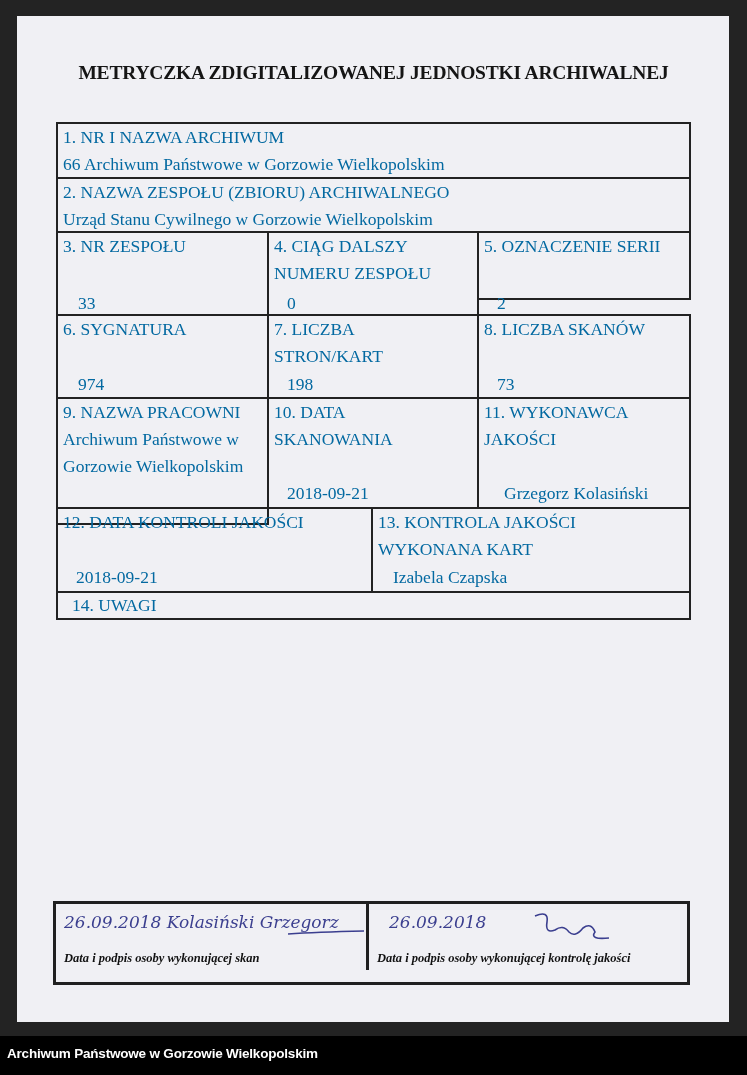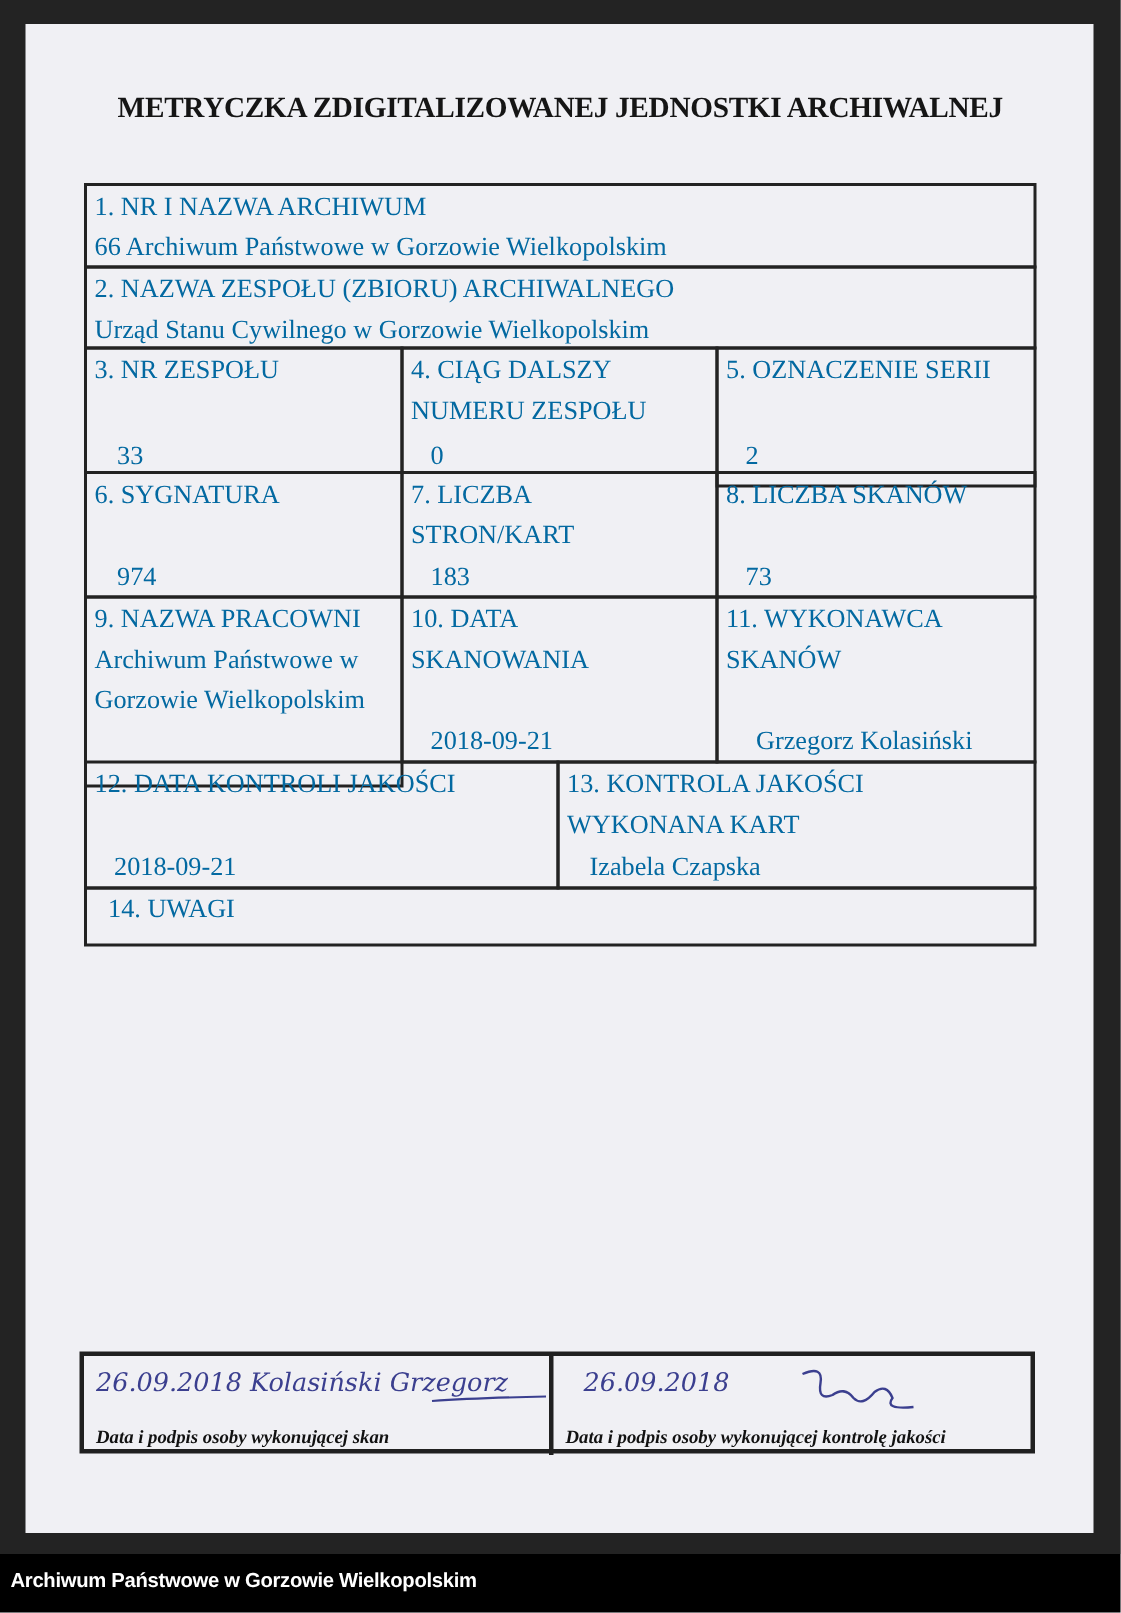--- a/index.html
+++ b/index.html
@@ -23,21 +23,21 @@
     }
     .cell {
       position: absolute; box-sizing: border-box;
       border: 2px solid #222222;
       color: #0369a1; font-size: 17.5px; line-height: 27px;
       padding: 0 0 0 5px;
     }
     .cell .lbl { display: block; white-space: nowrap; }
     .cell .val { position: absolute; white-space: nowrap; }
     .sigbox {
-      position: absolute; left: 53px; top: 901px; width: 637px; height: 68px;
+      position: absolute; left: 53px; top: 901px; width: 637px; height: 84px;
       box-sizing: border-box; border: 3px solid #202020;
     }
     .sigcell {
       position: absolute; top: 0; height: 66px; box-sizing: border-box;
     }
     .sigcell.left { left: 0; width: 313px; border-right: 3px solid #202020; }
     .sigcell.right { left: 313px; width: 318px; }
     .hand {
       position: absolute; top: 8px; font-family: "DejaVu Serif", serif; font-style: italic;
       color: #3b3f8f; font-size: 17px; white-space: nowrap;
@@ -72,66 +72,66 @@
 
 <div class="cell" style="left:56px;top:231px;width:213px;height:85px;">
   <span class="lbl">3. NR ZESPOŁU</span>
   <span class="val" style="left:20px;top:57px;">33</span>
 </div>
 <div class="cell" style="left:267px;top:231px;width:212px;height:85px;">
   <span class="lbl">4. CIĄG DALSZY</span>
   <span class="lbl">NUMERU ZESPOŁU</span>
   <span class="val" style="left:18px;top:57px;">0</span>
 </div>
-<div class="cell" style="left:477px;top:231px;width:214px;height:94px;">
+<div class="cell" style="left:477px;top:231px;width:214px;height:69px;">
   <span class="lbl">5. OZNACZENIE SERII</span>
   <span class="val" style="left:18px;top:57px;">2</span>
 </div>
 
 <div class="cell" style="left:56px;top:314px;width:213px;height:85px;">
   <span class="lbl">6. SYGNATURA</span>
   <span class="val" style="left:20px;top:55px;">974</span>
 </div>
 <div class="cell" style="left:267px;top:314px;width:212px;height:85px;">
   <span class="lbl">7. LICZBA</span>
   <span class="lbl">STRON/KART</span>
-  <span class="val" style="left:18px;top:55px;">183</span>
+  <span class="val" style="left:18px;top:55px;">198</span>
 </div>
 <div class="cell" style="left:477px;top:314px;width:214px;height:85px;">
   <span class="lbl">8. LICZBA SKANÓW</span>
   <span class="val" style="left:18px;top:55px;">73</span>
 </div>
 
 <div class="cell" style="left:56px;top:397px;width:213px;height:128px;">
   <span class="lbl">9. NAZWA PRACOWNI</span>
   <span class="lbl">Archiwum Państwowe w</span>
   <span class="lbl">Gorzowie Wielkopolskim</span>
 </div>
 <div class="cell" style="left:267px;top:397px;width:212px;height:112px;">
   <span class="lbl">10. DATA</span>
   <span class="lbl">SKANOWANIA</span>
   <span class="val" style="left:18px;top:81px;">2018-09-21</span>
 </div>
 <div class="cell" style="left:477px;top:397px;width:214px;height:112px;">
   <span class="lbl">11. WYKONAWCA</span>
-  <span class="lbl">SKANÓW</span>
+  <span class="lbl">JAKOŚCI</span>
   <span class="val" style="left:25px;top:81px;">Grzegorz Kolasiński</span>
 </div>
 
 <div class="cell" style="left:56px;top:507px;width:317px;height:86px;">
   <span class="lbl">12. DATA KONTROLI JAKOŚCI</span>
   <span class="val" style="left:18px;top:55px;">2018-09-21</span>
 </div>
 <div class="cell" style="left:371px;top:507px;width:320px;height:86px;">
   <span class="lbl">13. KONTROLA JAKOŚCI</span>
   <span class="lbl">WYKONANA KART</span>
   <span class="val" style="left:20px;top:55px;">Izabela Czapska</span>
 </div>
 
-<div class="cell" style="left:56px;top:591px;width:635px;height:40px;padding-left:14px;">
+<div class="cell" style="left:56px;top:591px;width:635px;height:29px;padding-left:14px;">
   <span class="lbl" style="line-height:24px;">14. UWAGI</span>
 </div>
 
 <div class="sigbox">
   <div class="sigcell left">
     <span class="hand" style="left:8px;">26.09.2018 Kolasiński Grzegorz</span>
     <svg width="80" height="30" style="position:absolute;left:230px;top:10px;">
       <path d="M2 20 Q30 18 78 17" stroke="#3b3f8f" stroke-width="1.4" fill="none"></path>
     </svg>
     <span class="siglabel" style="left:8px;">Data i podpis osoby wykonującej skan</span>

